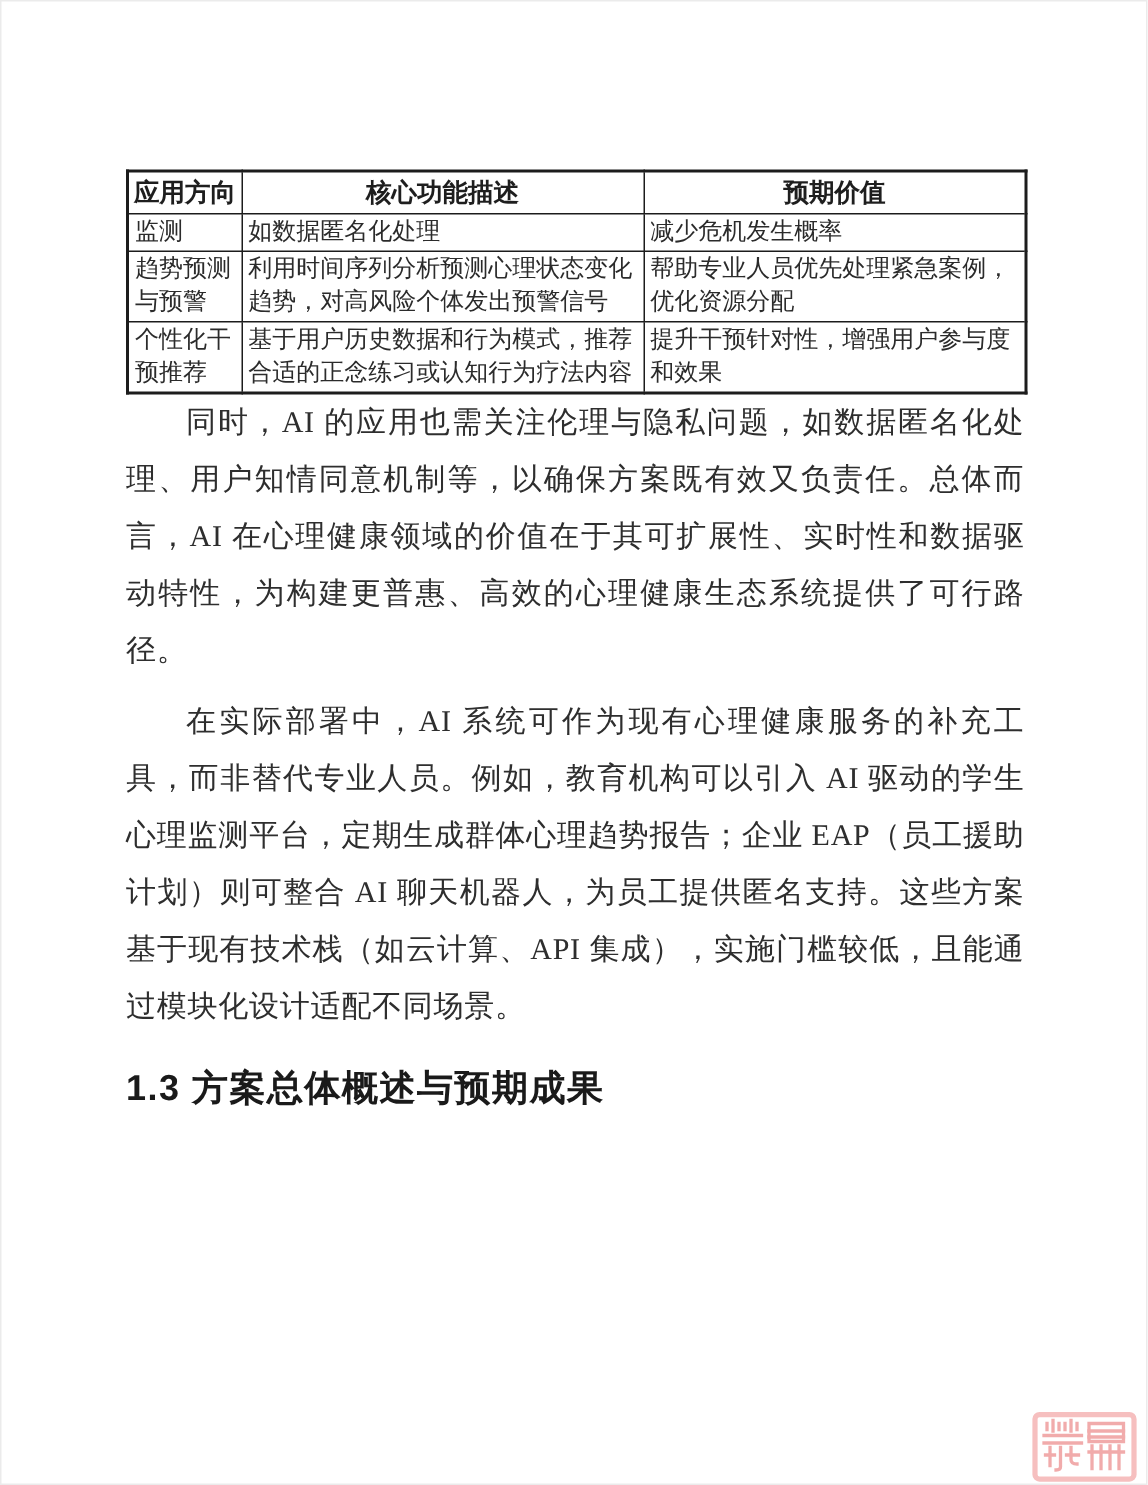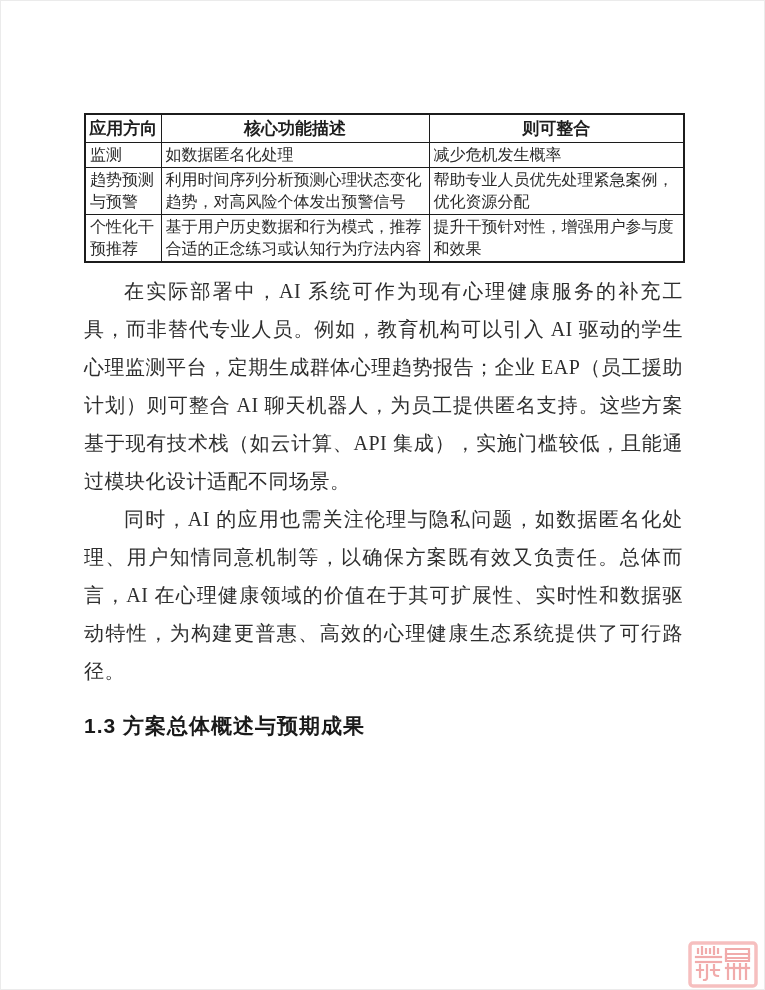--- a/index.html
+++ b/index.html
@@ -54,21 +54,21 @@
     line-height: 38px;
     text-align: justify;
     text-indent: 2em;
     color: #2e2e2e;
     letter-spacing: 0.5px;
   }
   .body-text.first { margin-top: 9px; }
   .section-heading {
     font-family: "Liberation Sans", "DejaVu Sans", sans-serif;
     font-weight: bold;
-    font-size: 21px;
+    font-size: 24px;
     line-height: 26px;
     color: #1a1a1a;
     margin-top: 23px;
     margin-bottom: 15px;
     letter-spacing: 1px;
   }
   
   .seal {
     position: absolute;
     right: 7px;
@@ -87,21 +87,21 @@
   <table class="app-table">
     <colgroup>
         <col class="c1">
         <col class="c2">
         <col class="c3">
       </colgroup>
     <thead>
       <tr>
         <th>应用方向</th>
         <th>核心功能描述</th>
-        <th>则可整合</th>
+        <th>预期价值</th>
       </tr>
     </thead>
     <tbody>
       <tr>
         <td>监测</td>
         <td>如数据匿名化处理</td>
         <td>减少危机发生概率</td>
       </tr>
       <tr>
         <td>趋势预测与预警</td>
@@ -109,22 +109,22 @@
         <td>帮助专业人员优先处理紧急案例，优化资源分配</td>
       </tr>
       <tr>
         <td>个性化干预推荐</td>
         <td>基于用户历史数据和行为模式，推荐合适的正念练习或认知行为疗法内容</td>
         <td>提升干预针对性，增强用户参与度和效果</td>
       </tr>
     </tbody>
   </table>
 
+  <p class="body-text">同时，AI 的应用也需关注伦理与隐私问题，如数据匿名化处理、用户知情同意机制等，以确保方案既有效又负责任。总体而言，AI 在心理健康领域的价值在于其可扩展性、实时性和数据驱动特性，为构建更普惠、高效的心理健康生态系统提供了可行路径。</p>
   <p class="body-text first">在实际部署中，AI 系统可作为现有心理健康服务的补充工具，而非替代专业人员。例如，教育机构可以引入 AI 驱动的学生心理监测平台，定期生成群体心理趋势报告；企业 EAP（员工援助计划）则可整合 AI 聊天机器人，为员工提供匿名支持。这些方案基于现有技术栈（如云计算、API 集成），实施门槛较低，且能通过模块化设计适配不同场景。</p>
-  <p class="body-text">同时，AI 的应用也需关注伦理与隐私问题，如数据匿名化处理、用户知情同意机制等，以确保方案既有效又负责任。总体而言，AI 在心理健康领域的价值在于其可扩展性、实时性和数据驱动特性，为构建更普惠、高效的心理健康生态系统提供了可行路径。</p>
 
   <h2 class="section-heading">1.3 方案总体概述与预期成果</h2>
 
 
 </div>
 
 <div class="seal">
   <svg viewBox="0 0 70 47" xmlns="http://www.w3.org/2000/svg">
 
     <rect x="2" y="2" width="66" height="43" rx="3" fill="none" stroke="#f5b5b5" stroke-width="3.5"></rect>

